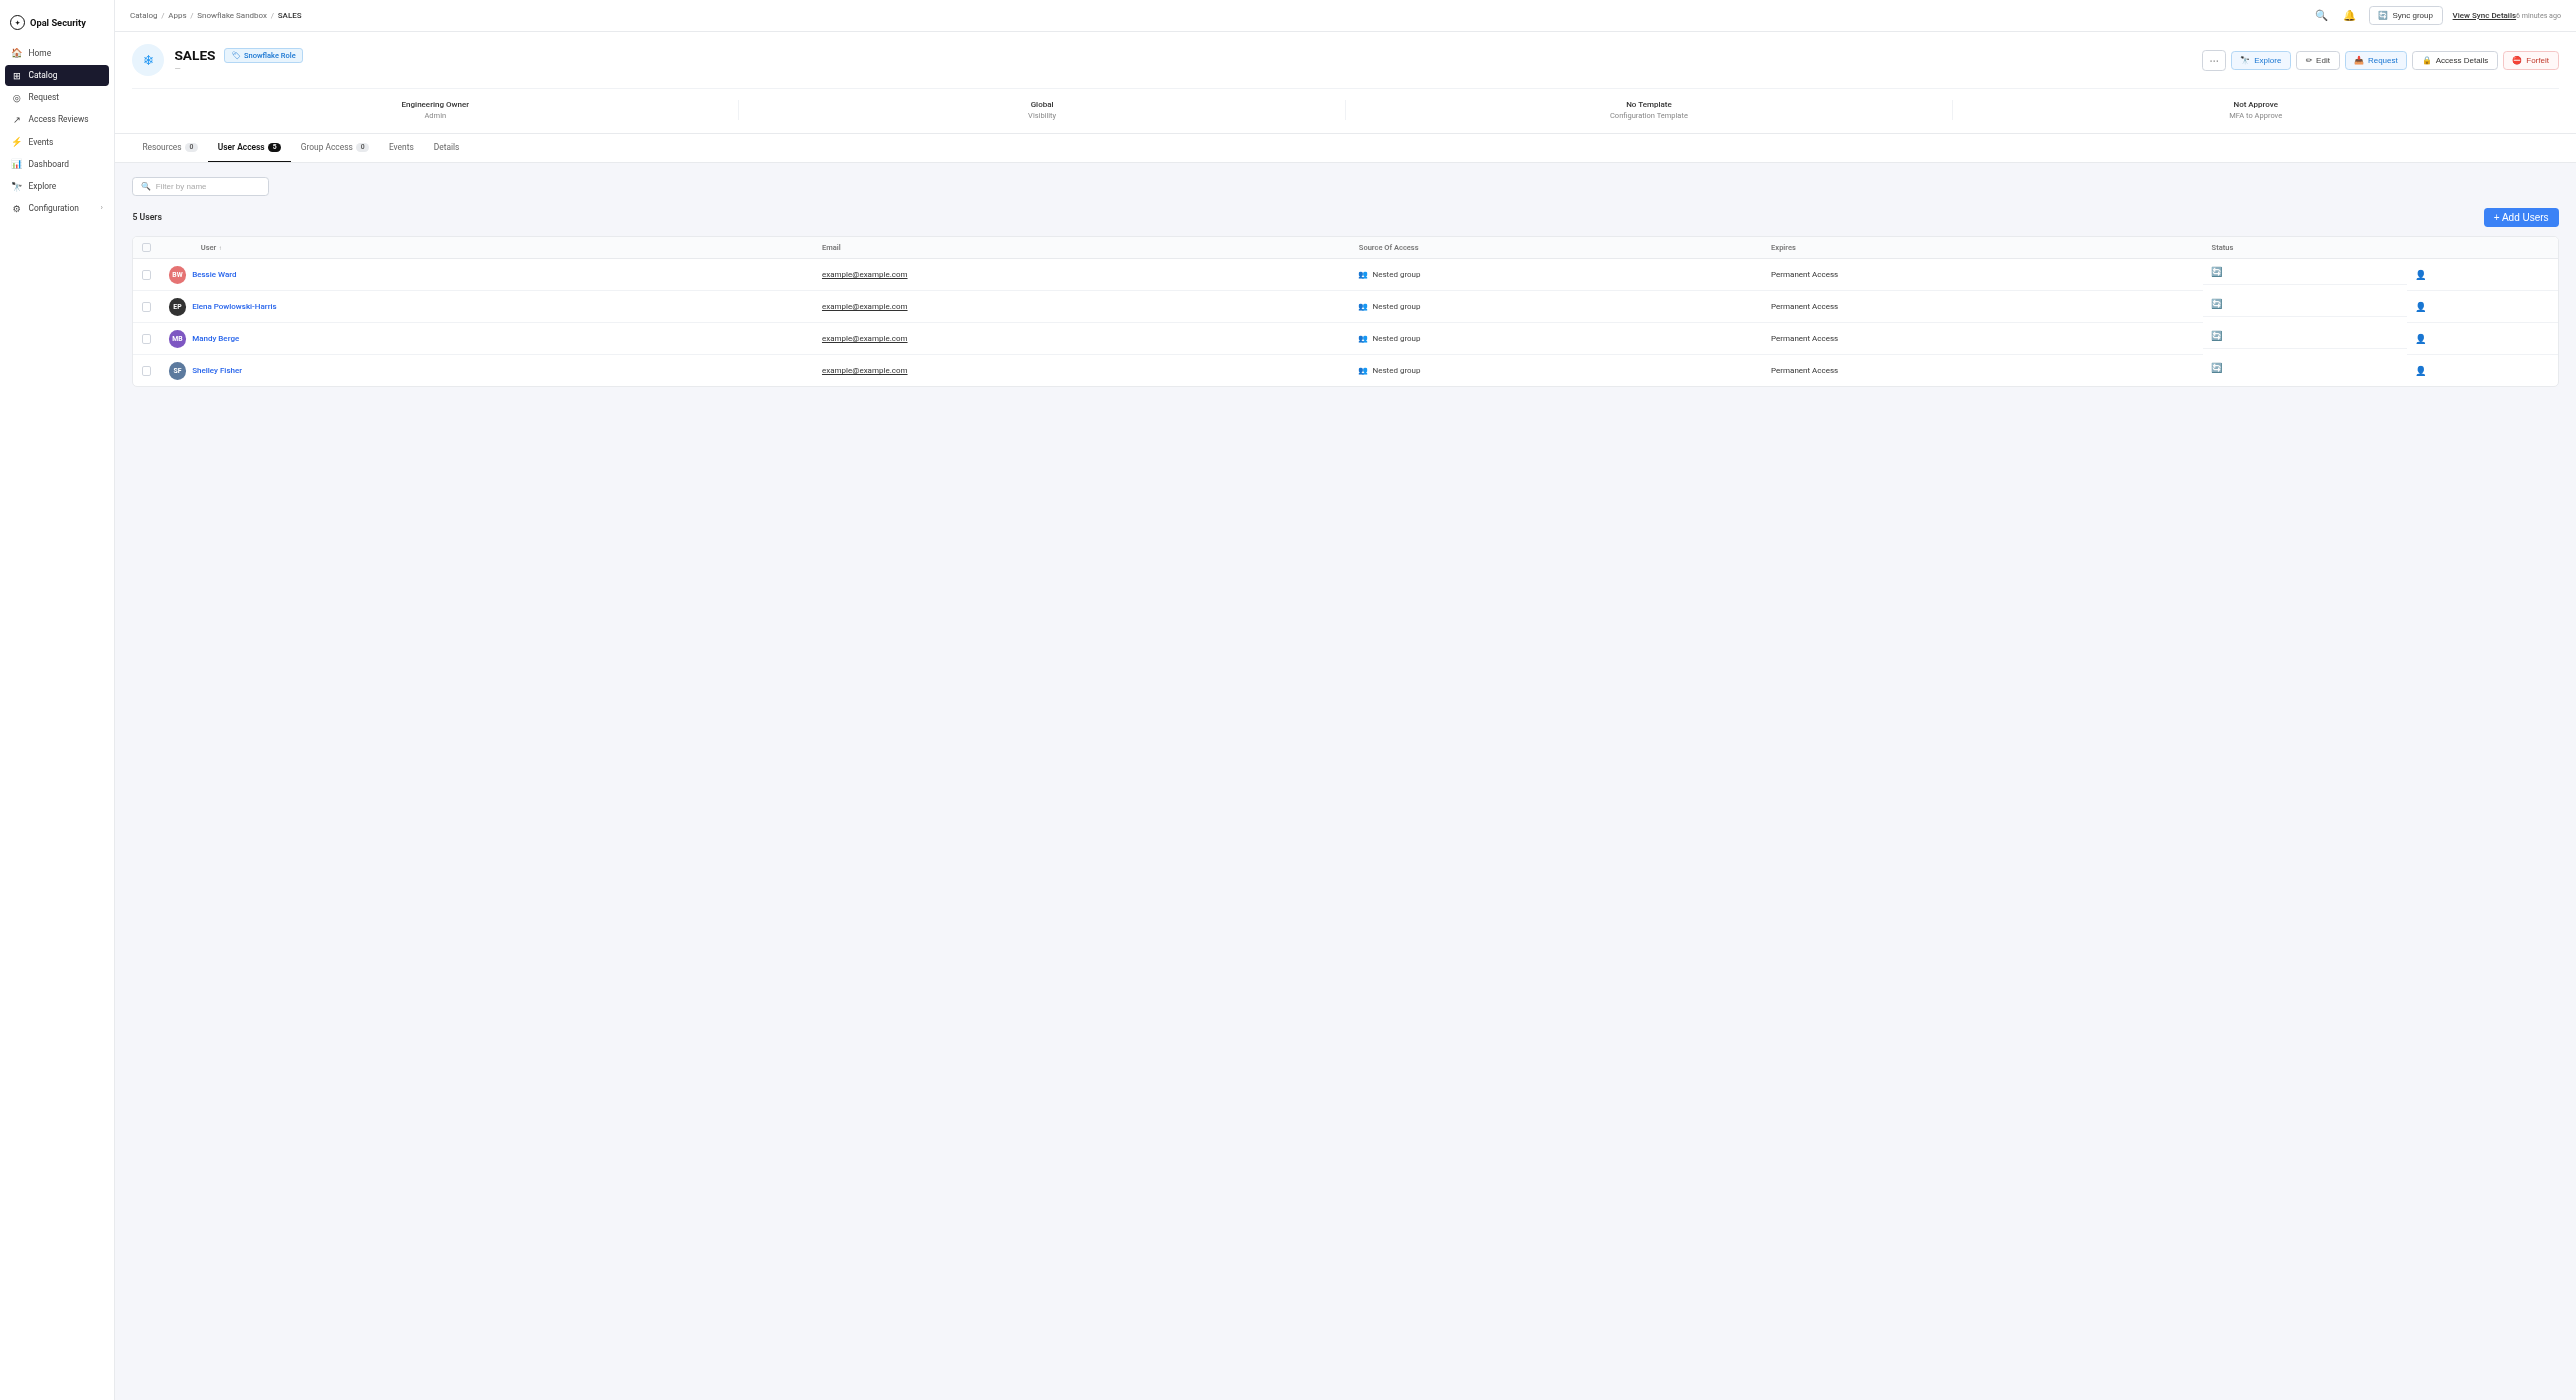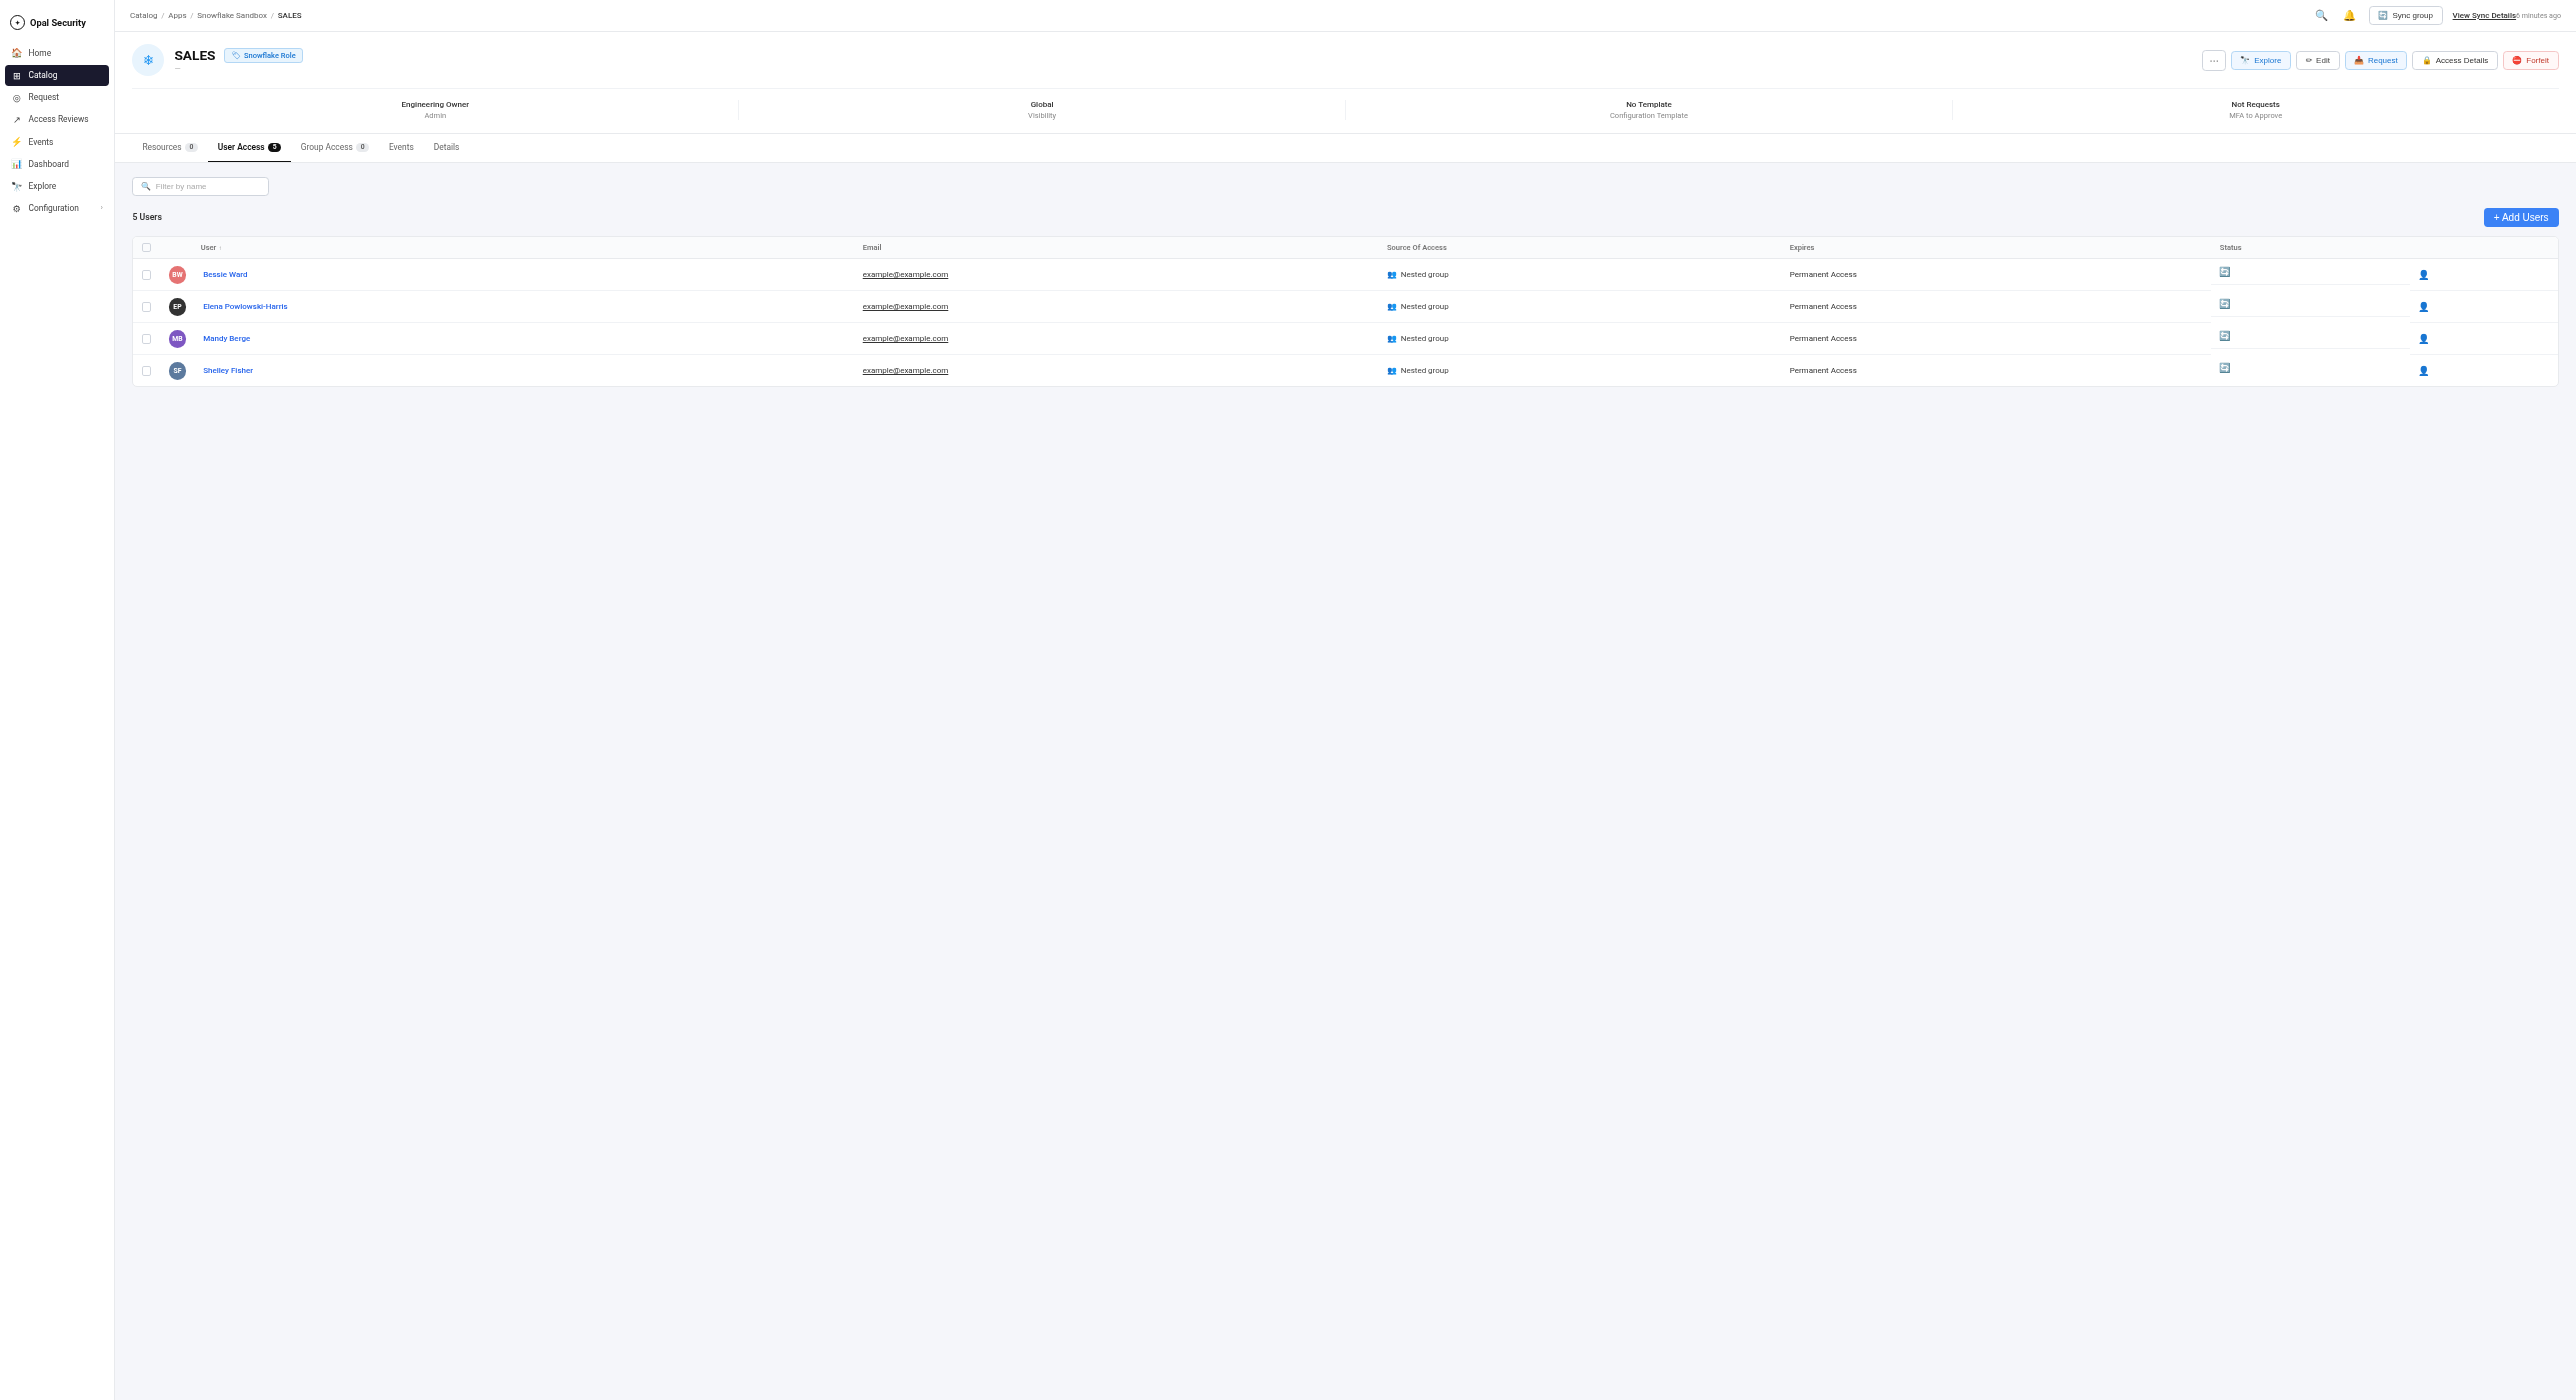--- a/index.html
+++ b/index.html
@@ -81,21 +81,21 @@
     .add-users-btn { display: flex; align-items: center; gap: 3.7px; background: #3b82f6; color: #fff; border: none; border-radius: 3.7px; padding: 4.3px 10px; font-size: 10px; font-weight: 500; cursor: pointer; }
 
     
     .table-wrap { background: #fff; border: 0.6px solid #e8eaed; border-radius: 5px; overflow: hidden; }
     .table { width: 100%; border-collapse: collapse; }
     .table th { text-align: left; padding: 6.2px 8.7px; font-size: 7.5px; color: #777; font-weight: 600; border-bottom: 0.6px solid #e8eaed; background: #fafbfc; }
     .table td { padding: 6.8px 8.7px; font-size: 8px; color: #333; border-bottom: 0.6px solid #f0f2f5; vertical-align: middle; }
     .table tr:last-child td { border-bottom: none; }
     .check-col { width: 22.4px; }
     .checkbox { width: 9.3px; height: 9.3px; border: 0.9px solid #d0d5dd; border-radius: 1.9px; cursor: pointer; }
-    .user-cell { display: flex; align-items: center; gap: 17px; }
+    .user-cell { display: flex; align-items: center; gap: 6px; }
     .avatar { width: 17.4px; height: 17.4px; border-radius: 50%; display: flex; align-items: center; justify-content: center; font-size: 6.8px; font-weight: 700; color: #fff; flex-shrink: 0; overflow: hidden; }
     .user-name { font-size: 8px; font-weight: 500; color: #2563eb; cursor: pointer; }
     .email-cell { color: #555; font-size: 8px; text-decoration: underline; }
     .source-cell { display: flex; align-items: center; gap: 3.7px; font-size: 8px; color: #444; }
     .source-icon { color: #888; font-size: 8px; }
     .expires-cell { font-size: 8px; color: #444; }
     .status-cell { display: flex; align-items: center; gap: 6.2px; }
     .refresh-icon { color: #3b82f6; font-size: 9.3px; cursor: pointer; }
     .user-action-icon { color: #ccc; font-size: 9.3px; cursor: pointer; }
     .th-sort { display: flex; align-items: center; gap: 2.5px; cursor: pointer; margin-left: 32px; }
@@ -219,21 +219,21 @@
         </div>
         <div class="meta-item">
           <span class="meta-label">Global</span>
           <span class="meta-value">Visibility</span>
         </div>
         <div class="meta-item">
           <span class="meta-label">No Template</span>
           <span class="meta-value">Configuration Template</span>
         </div>
         <div class="meta-item">
-          <span class="meta-label">Not Requests</span>
+          <span class="meta-label">Not Approve</span>
           <span class="meta-value">MFA to Approve</span>
         </div>
       </div>
     </div>
 
     <div class="tabs-bar">
       <div class="tab">
         <span>Resources</span>
         <span class="tab-badge">0</span>
       </div>

